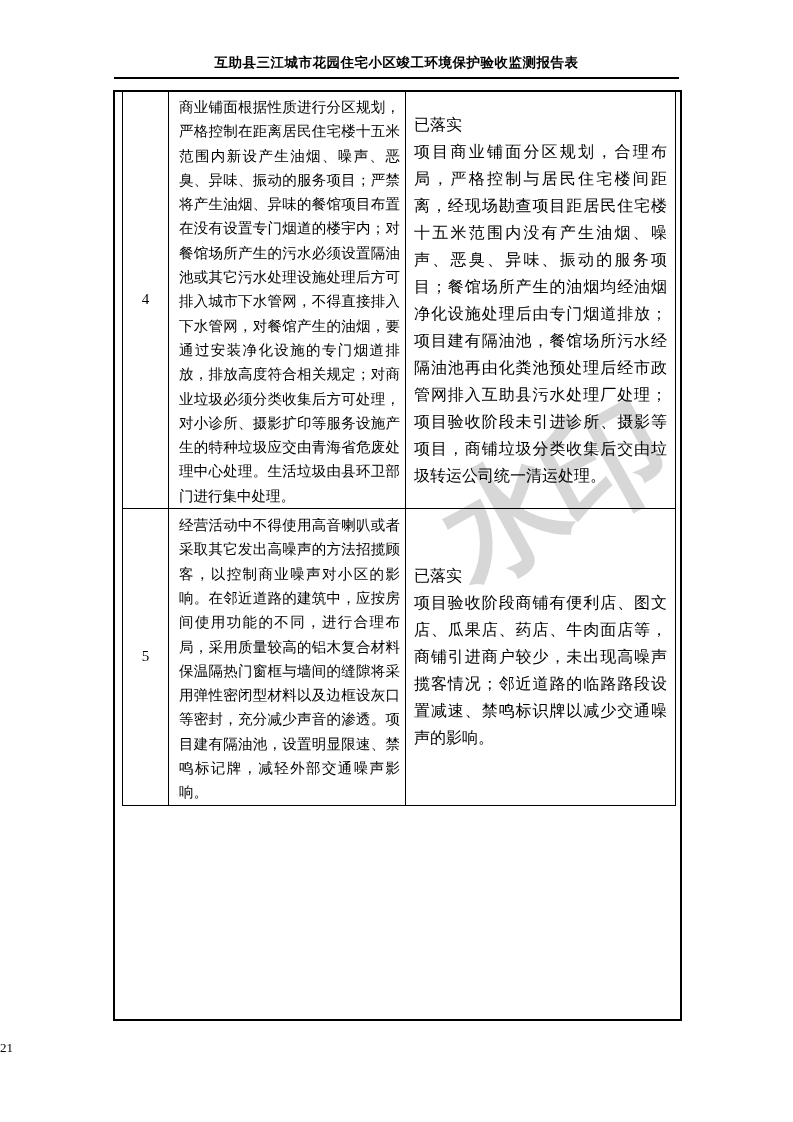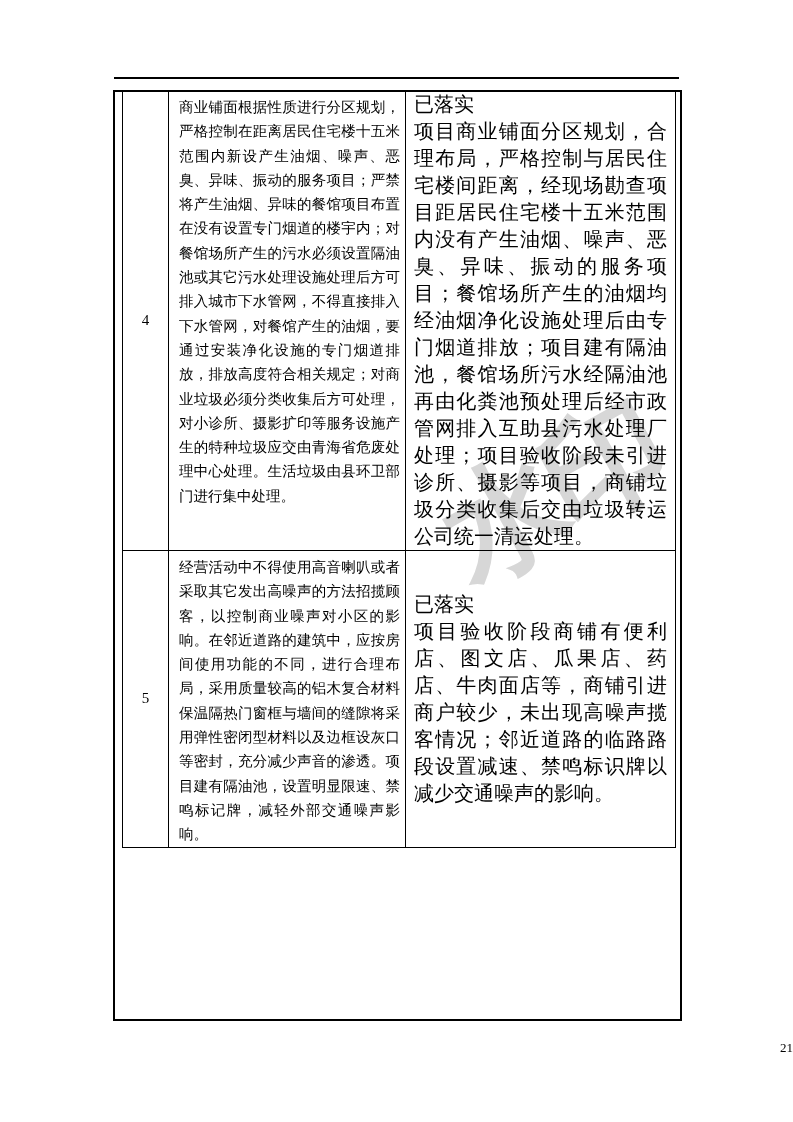--- a/index.html
+++ b/index.html
@@ -42,36 +42,37 @@
   td.req {
     width:237px; vertical-align:top;
     padding:4px 5px 0 10px;
     font-size:14.5px; line-height:24.3px;
     text-align:justify; text-justify:inter-character;
     word-break:break-all;
   }
   td.status {
     width:270px; vertical-align:middle;
     padding:0 8px;
-    font-size:20px; line-height:27px;
+    font-size:16px; line-height:27px;
     text-align:justify; text-justify:inter-character;
     word-break:break-all;
   }
   tr.row-4 { height:396px; }
   tr.row-5 { height:279px; }
   .page-number {
     position:absolute; top:1040px; left:0; width:100%;
-    text-align:right; font-size:13px; z-index:2;
+    text-align:left; font-size:13px; z-index:2;
   }
 </style>
 </head>
 <body>
 
 <div class="page">
 
+  <div class="title">互助县三江城市花园住宅小区竣工环境保护验收监测报告表</div>
 
   <div class="header-rule"></div>
 
   <div class="watermark">水印</div>
 
   <div class="frame">
     <table class="compliance">
       <tbody>
           <tr class="row-4">
         <td class="no">4</td>

